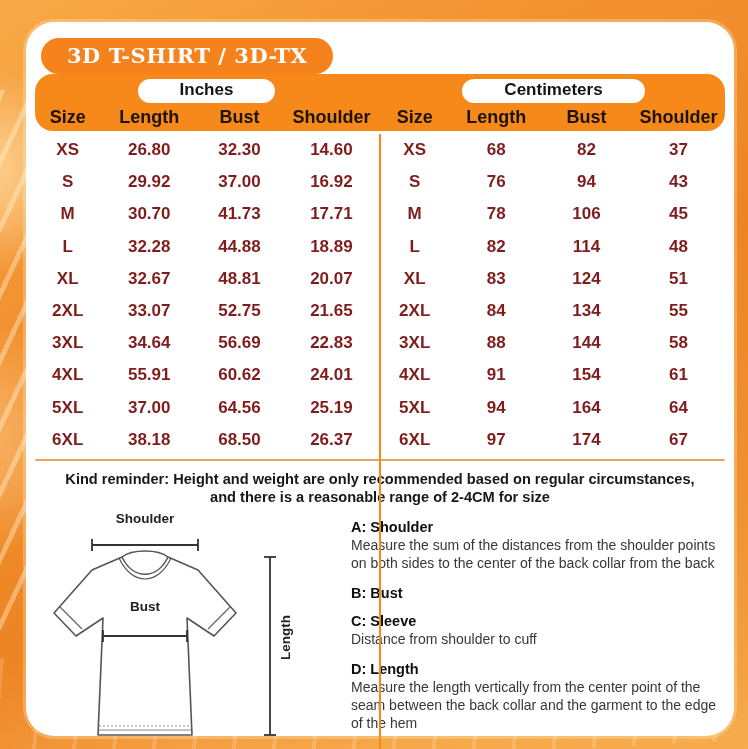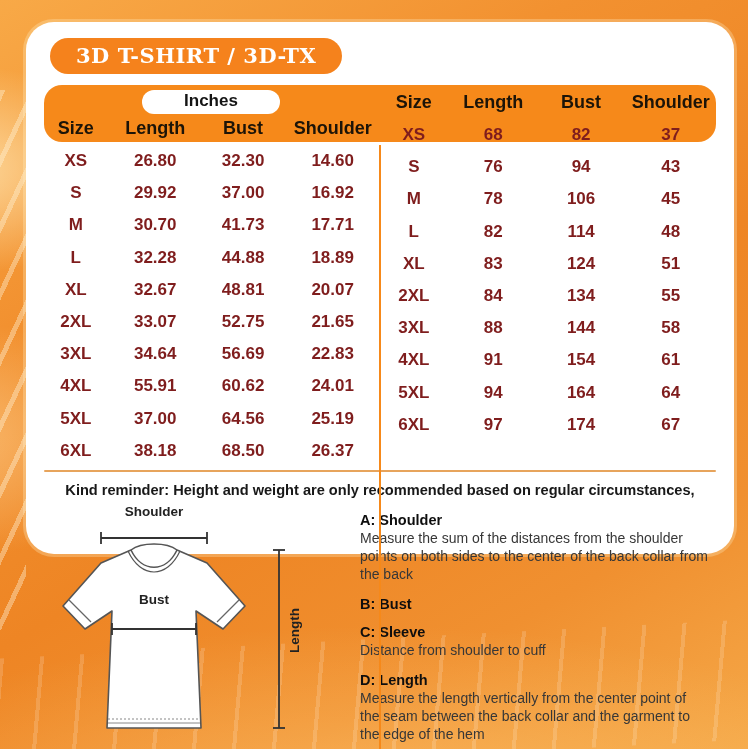--- a/index.html
+++ b/index.html
@@ -16,31 +16,31 @@
   body::before {
     content:''; position:absolute; left:0; right:0; bottom:-10px; height:120px;
     background:repeating-linear-gradient(95deg, rgba(255,255,255,.16) 0 4px, rgba(255,255,255,0) 4px 40px);
     transform:skewY(-3deg);
   }
   body::after {
     content:''; position:absolute; left:0; top:90px; width:26px; height:540px;
     background:repeating-linear-gradient(115deg, rgba(255,242,214,.4) 0 5px, rgba(255,242,214,0) 5px 28px);
   }
   .card {
-    position:absolute; left:26px; top:22px; width:708px; height:532px;
-    background:#ffffff; border-radius:28px; padding:0 16px;
+    position:absolute; left:26px; top:22px; width:708px; height:714px;
+    background:#ffffff; border-radius:28px; padding:0 7px;
     box-shadow:0 0 0 3px rgba(255,238,195,.3); z-index:2;
   }
   .title-pill {
     display:inline-block; margin:16px 0 0 8px; padding:5px 26px 6px;
     background:#f5821c; border-radius:999px;
     color:#fff; font-family:"DejaVu Serif", serif; font-weight:bold;
     font-size:21px; letter-spacing:.5px;
   }
-  .tables-wrap { position:relative; margin-top:11px; }
+  .tables-wrap { position:relative; }
   .band {
     position:absolute; left:2px; right:2px; top:0; height:57px;
     background:#f6891a; border-radius:18px;
   }
   .halves { position:relative; display:flex; }
   .half { flex:1; padding-top:4px; }
   .pill-row { height:26px; display:flex; justify-content:center; align-items:center; }
   .unit-pill {
     background:#fff; border-radius:999px; padding:1px 42px 2px;
     font-size:17px; font-weight:700; color:#141414; line-height:1.2;
@@ -150,20 +150,23 @@
             </div>
             <div class="trow">
               <div>6XL</div>
               <div>38.18</div>
               <div>68.50</div>
               <div>26.37</div>
             </div>
           </div>
       </div>
       <div class="half">
+        <div class="pill-row">
+          <span class="unit-pill">Centimeters</span>
+        </div>
         <div class="thead">
           <div>Size</div>
           <div>Length</div>
           <div>Bust</div>
           <div>Shoulder</div>
         </div>
         <div class="tbody tbody-zone">
             <div class="trow">
               <div>XS</div>
               <div>68</div>
@@ -227,20 +230,21 @@
           </div>
       </div>
       <div class="divider-v"></div>
     </div>
   </div>
 
   <div class="hr-tan"></div>
 
   <div class="reminder">
     <div>Kind reminder: Height and weight are only recommended based on regular circumstances,</div>
+    <div>and there is a reasonable range of 2-4CM for size</div>
   </div>
 
   <div class="bottom">
     <div class="diagram">
       <svg width="310" height="226" viewBox="0 0 310 226">
 
         <path d="M89,34 L59,47 L21,90 L43,113 L70,95 L65,212 L159,212 L154,95 L181,113 L203,90 L165,47 L135,34 C125,26 99,26 89,34 Z" fill="#ffffff" stroke="#555555" stroke-width="1.6" stroke-linejoin="round"></path>
 
         <path d="M89,34 C100,57 124,57 135,34" fill="none" stroke="#555555" stroke-width="1.6"></path>
         <path d="M86,35 C99,63 125,63 138,35" fill="none" stroke="#555555" stroke-width="1.2"></path>

